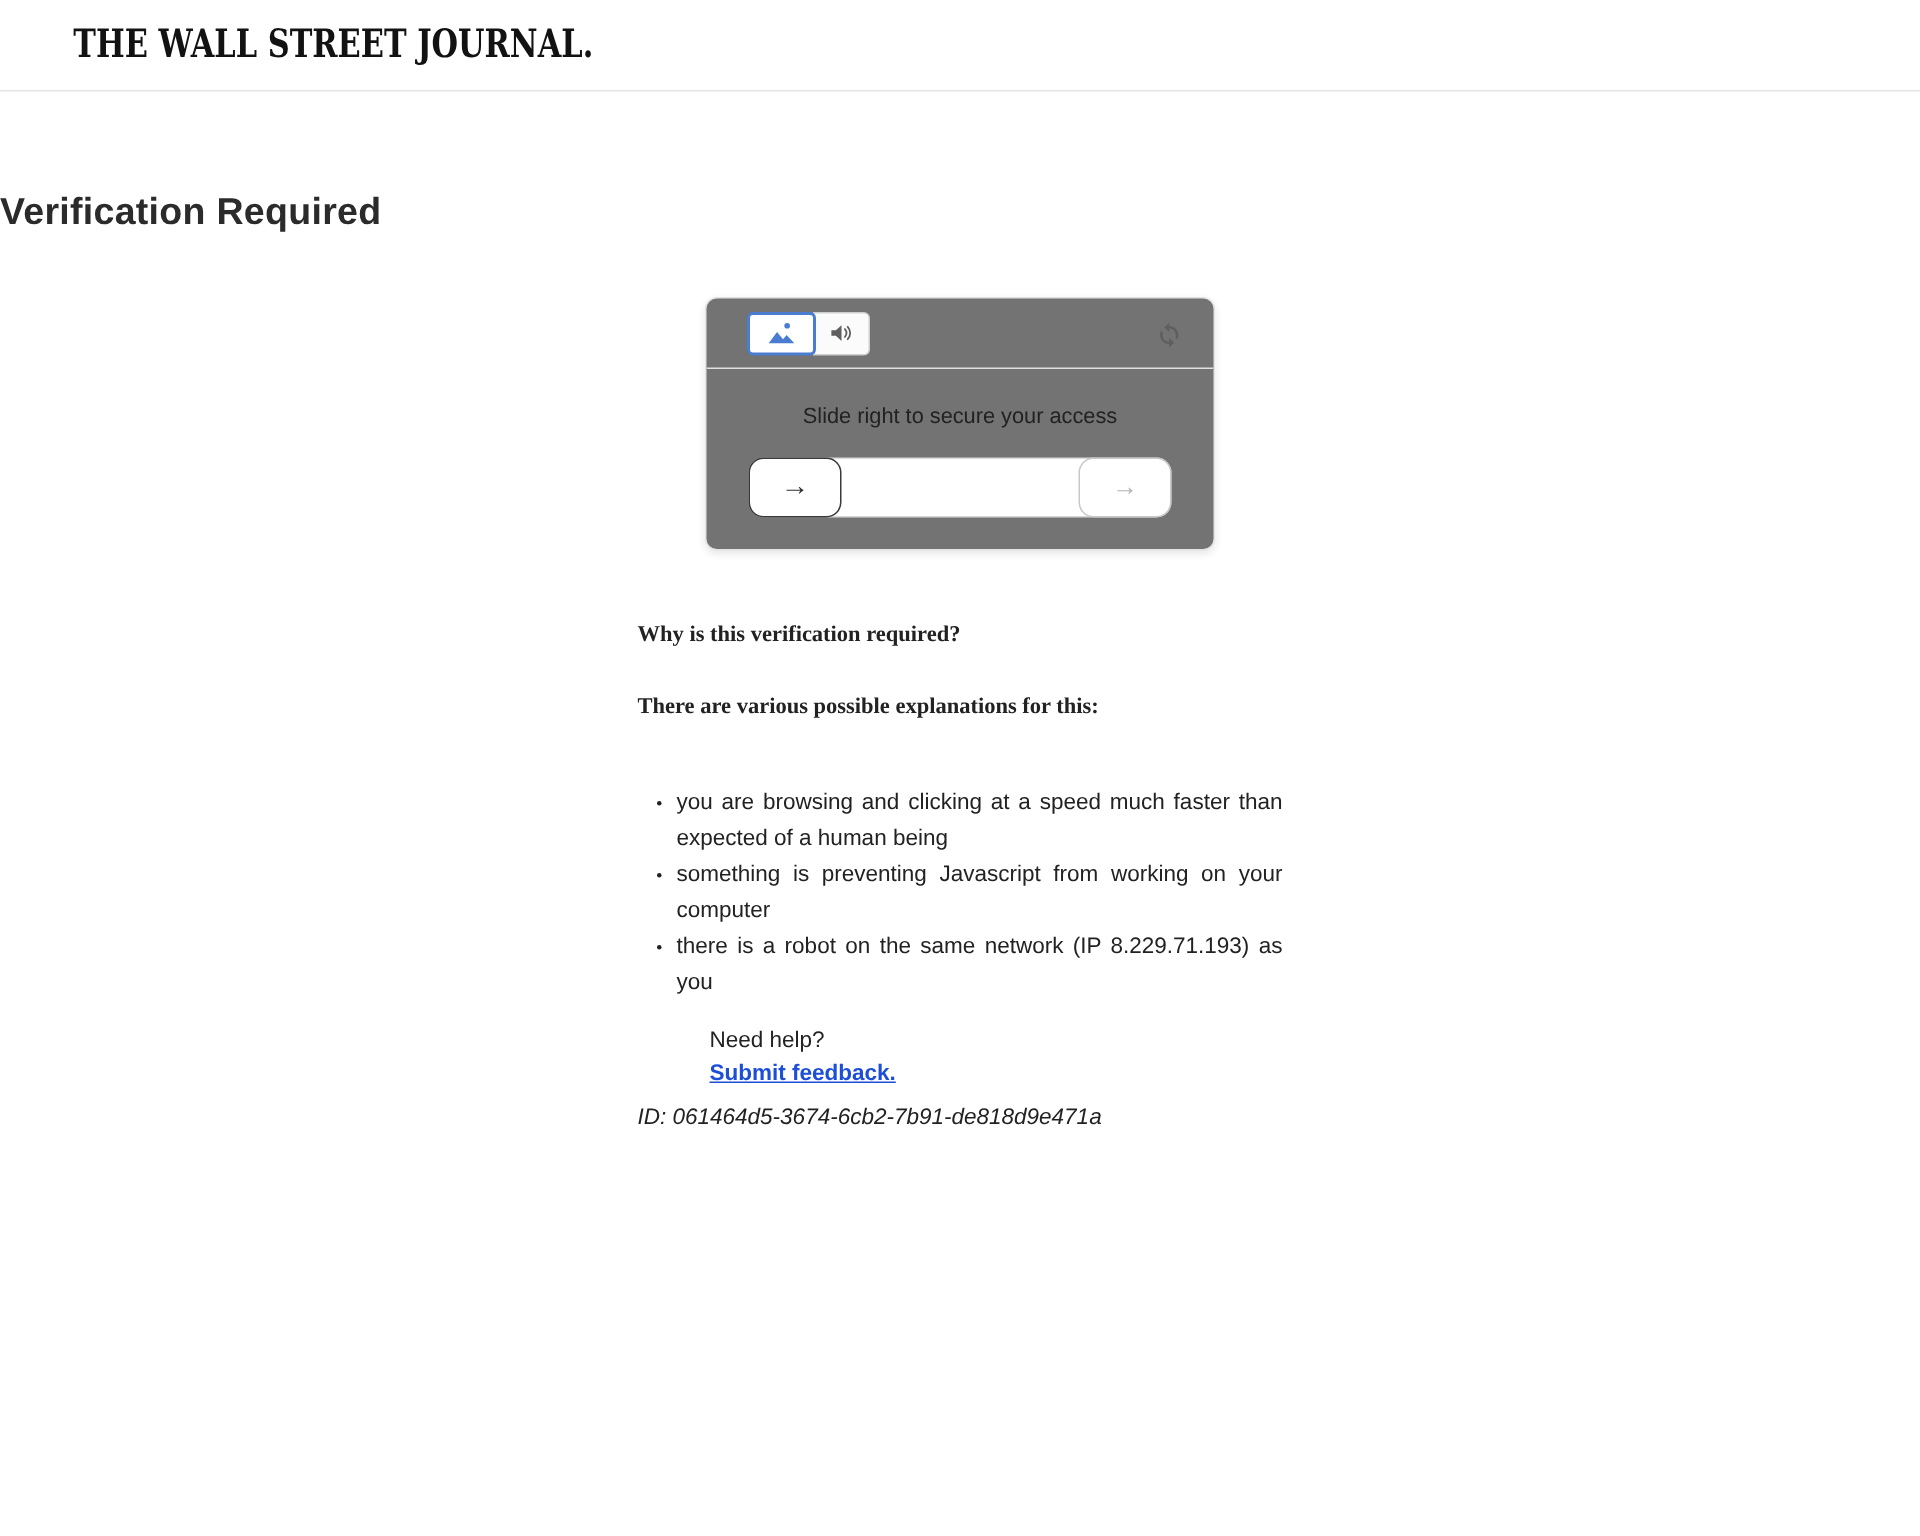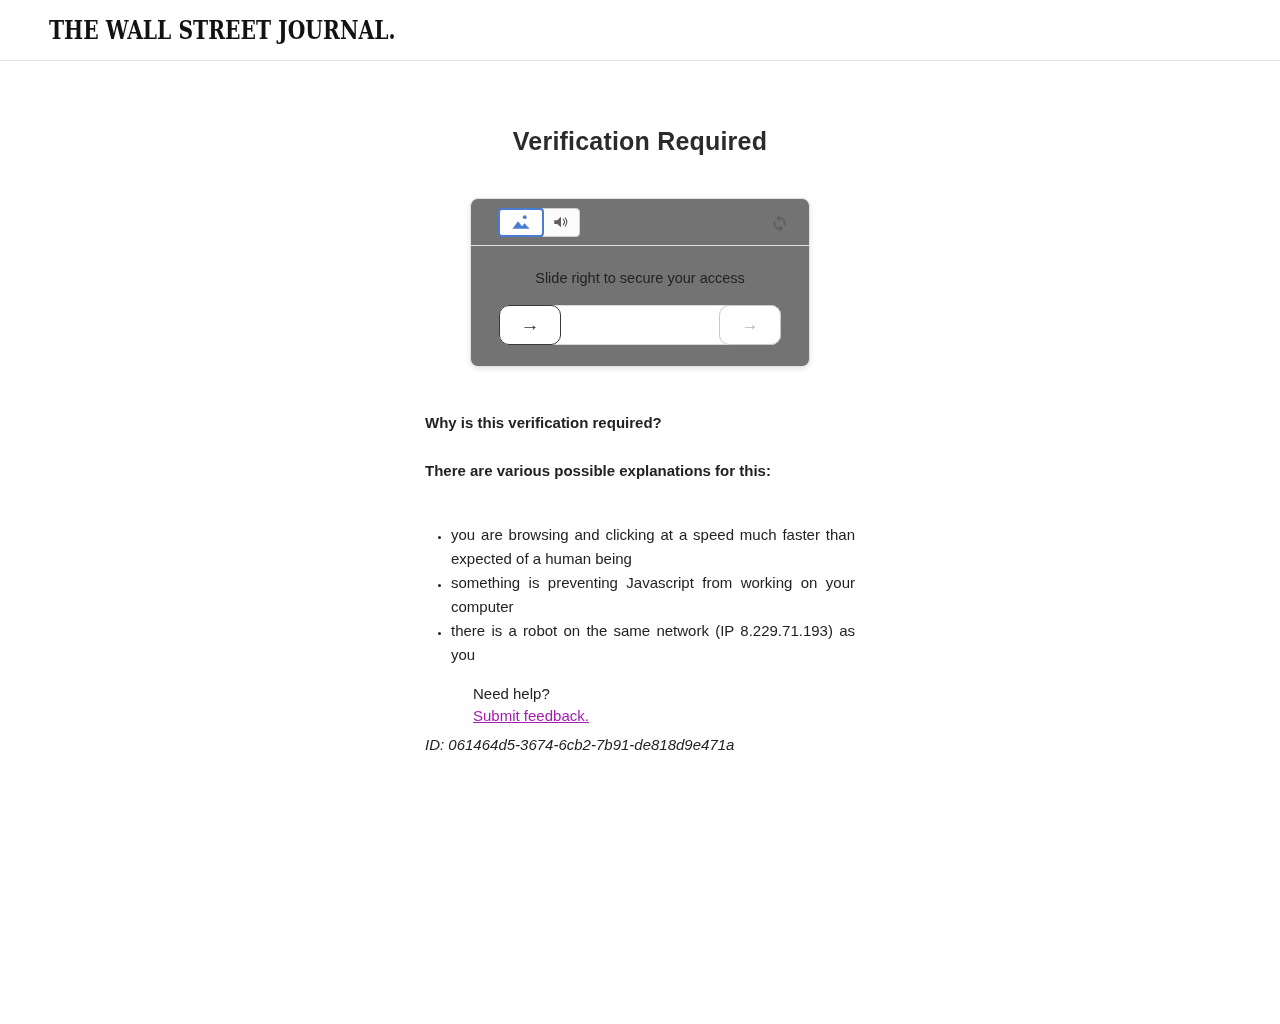--- a/index.html
+++ b/index.html
@@ -25,21 +25,20 @@
     font-size: 26px;
     color: #121212;
     letter-spacing: 0px;
     transform: scaleX(0.78);
     white-space: nowrap;
   }
 
   
   .page-title {
     margin-top: 66px;
-    text-align: center;
     font-size: 25px;
     font-weight: bold;
     color: #2b2b2b;
     letter-spacing: 0.2px;
   }
 
   
   .captcha {
     width: 340px;
     margin: 42px auto 0 auto;
@@ -137,35 +136,35 @@
     color: #b3b3b3;
   }
 
   
   .content {
     width: 430px;
     margin: 44px auto 0 auto;
     font-size: 15px;
     line-height: 24px;
   }
-  .content .bold { font-weight: bold; }
+  .content .bold { font-weight: bold; font-family: Liberation Serif, serif; }
   .content p.justified { text-align: justify; }
   .spacer-line { height: 24px; }
   .content ul {
     list-style: disc;
     padding-left: 26px;
     text-align: justify;
     margin-top: 40px;
   }
   .content ul li::marker { font-size: 11px; color: #222222; }
   .help-block { margin-top: 16px; line-height: 22px; margin-left: 48px; }
   .feedback-link {
-    font-weight: normal;
+    font-weight: bold;
     text-decoration: underline;
-    color: #a21caf;
+    color: #1d4ed8;
     cursor: pointer;
   }
   .request-id { margin-top: 6px; font-style: italic; }
 
   svg { display: block; }
 </style>
 </head>
 <body>
 
 <header class="header">

